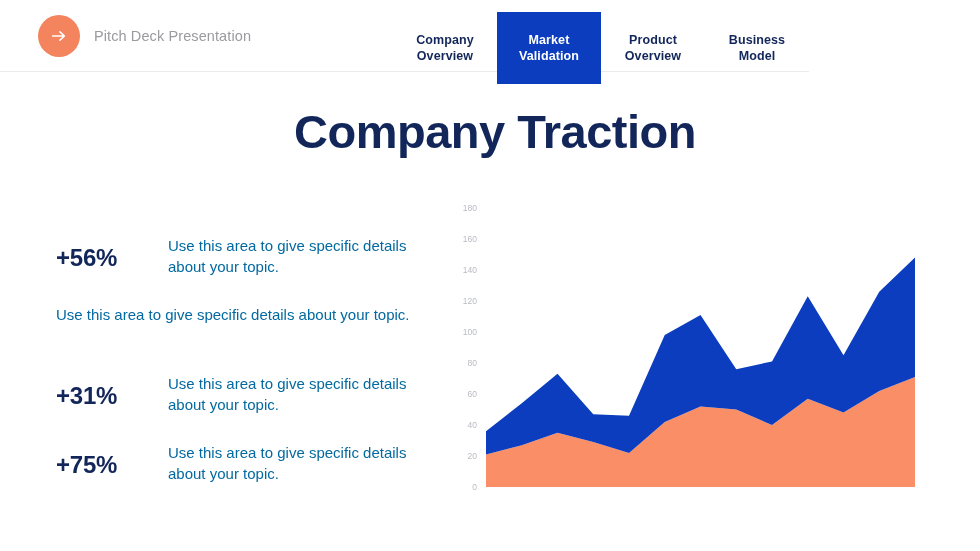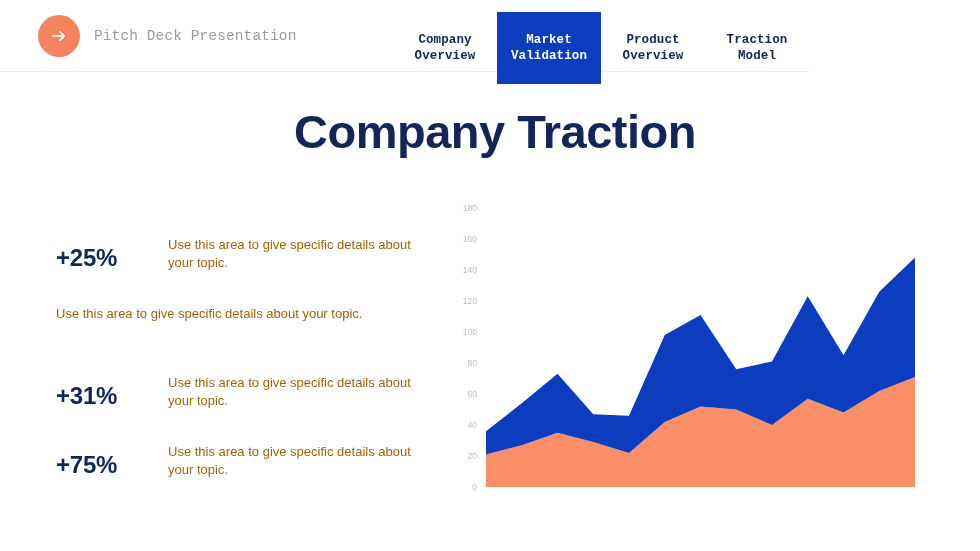--- a/index.html
+++ b/index.html
@@ -15,21 +15,20 @@
     width:980px; height:551px;
     background:#ffffff;
   }
 
   
   .header {
     position:absolute; left:0; top:0;
     width:809px; height:72px;
     background:#ffffff;
     border-bottom:1px solid #e9ebef;
-    font-family:Liberation Mono, monospace;
   }
   .brand {
     position:absolute; left:38px; top:15px;
     display:flex; align-items:center; gap:14px;
   }
   .logo-circle {
     width:42px; height:42px; border-radius:50%;
     background:#f3845e;
     display:flex; align-items:center; justify-content:center;
     flex:0 0 auto;
@@ -96,23 +95,23 @@
     width:112px;
     flex:0 0 112px;
     font-size:24px;
     font-weight:bold;
     color:#12265a;
     padding-top:8px;
     letter-spacing:-.2px;
   }
   .stat-desc {
     flex:1 1 auto;
-    font-size:13px;
+    font-size:15px;
     line-height:1.38;
-    color:#a16207;
+    color:#0369a1;
   }
 
   
   .chart {
     position:absolute;
     left:455px; top:200px;
     width:470px; height:300px;
   }
   .chart svg { display:block; }
   .y-label {
@@ -138,31 +137,31 @@
       <span class="brand-title">Pitch Deck Presentation</span>
     </div>
 
     <nav class="nav">
       <div class="nav-item w-company">Company
 Overview</div>
       <div class="nav-item w-market active">Market
 Validation</div>
       <div class="nav-item w-product">Product
 Overview</div>
-      <div class="nav-item w-business">Traction
+      <div class="nav-item w-business">Business
 Model</div>
     </nav>
   </div>
 
   <h1 class="page-title">Company Traction</h1>
 
   <div class="stats">
 
     <div class="stat-row">
-      <div class="stat-value">+25%</div>
+      <div class="stat-value">+56%</div>
       <div class="stat-desc">Use this area to give specific details about your topic.</div>
     </div>
 
     <div class="stat-row">
       <div class="stat-desc">Use this area to give specific details about your topic.</div>
     </div>
 
     <div class="stat-row">
       <div class="stat-value">+31%</div>
       <div class="stat-desc">Use this area to give specific details about your topic.</div>

